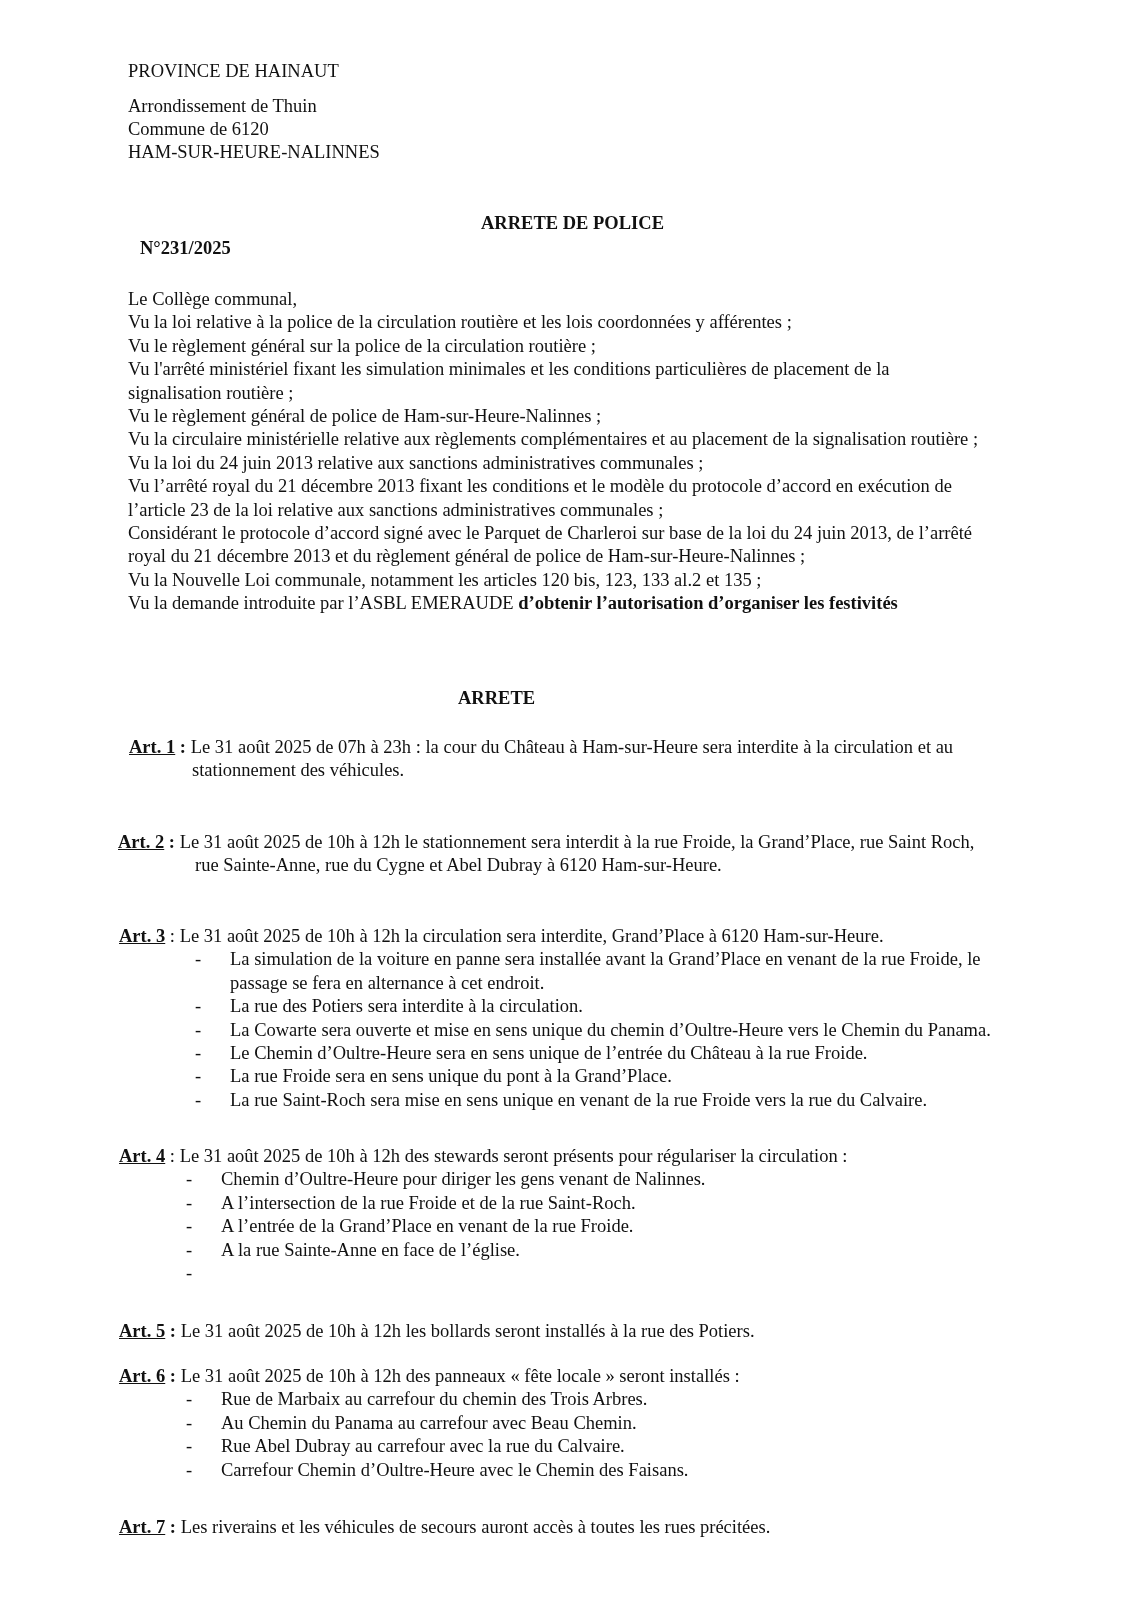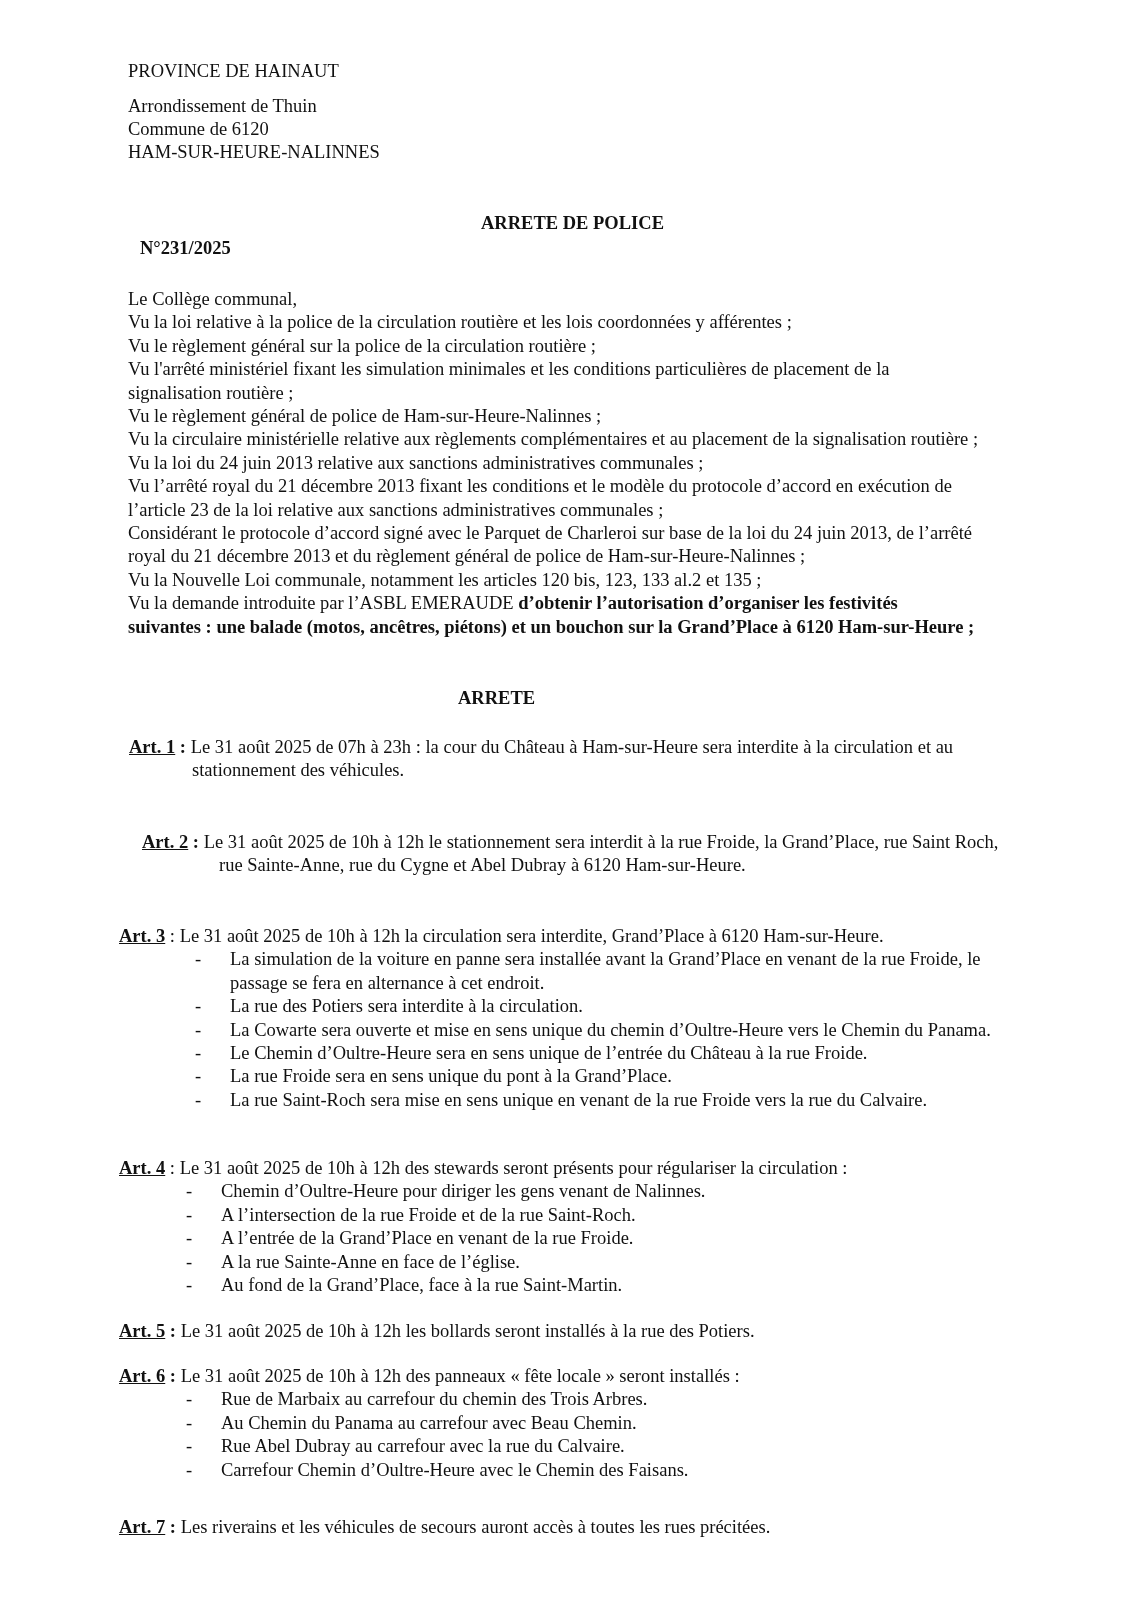--- a/index.html
+++ b/index.html
@@ -44,33 +44,32 @@
     <div>Vu la circulaire ministérielle relative aux règlements complémentaires et au placement de la signalisation routière ;</div>
     <div>Vu la loi du 24 juin 2013 relative aux sanctions administratives communales ;</div>
     <div>Vu l’arrêté royal du 21 décembre 2013 fixant les conditions et le modèle du protocole d’accord en exécution de</div>
     <div>l’article 23 de la loi relative aux sanctions administratives communales ;</div>
     <div>Considérant le protocole d’accord signé avec le Parquet de Charleroi sur base de la loi du 24 juin 2013, de l’arrêté</div>
     <div>royal du 21 décembre 2013 et du règlement général de police de Ham-sur-Heure-Nalinnes ;</div>
     <div>Vu la Nouvelle Loi communale, notamment les articles 120 bis, 123, 133 al.2 et 135 ;</div>
     <div>
       <span>Vu la demande introduite par l’ASBL EMERAUDE </span><span class="bold">d’obtenir l’autorisation d’organiser les festivités</span>
     </div>
-    <div class="bold">suivantes : une balade (motos, ancêtres, piétons) et un bouchon sur la Grand’Place à 6120 Ham-sur-Heure ;</div>
   </div>
 
   <div class="abs bold" style="left:458px; top:688px;">ARRETE</div>
 
   <div class="art" style="left:129px; top:736px;">
     <div style="white-space:nowrap;">
       <span class="art-label"><span class="u">Art. 1</span><span> : </span></span><span>Le 31 août 2025 de 07h à 23h : la cour du Château à Ham-sur-Heure sera interdite à la circulation et au</span>
     </div>
     <div style="padding-left:63px; white-space:nowrap;">stationnement des véhicules.</div>
   </div>
 
-  <div class="art" style="left:118px; top:831px;margin-left:24px;">
+  <div class="art" style="left:118px; top:831px;">
     <div style="white-space:nowrap;">
       <span class="art-label"><span class="u">Art. 2</span><span> : </span></span><span>Le 31 août 2025 de 10h à 12h le stationnement sera interdit à la rue Froide, la Grand’Place, rue Saint Roch,</span>
     </div>
     <div style="padding-left:77px; white-space:nowrap;">rue Sainte-Anne, rue du Cygne et Abel Dubray à 6120 Ham-sur-Heure.</div>
   </div>
 
   <div class="art" style="left:119px; top:925px;">
     <div style="white-space:nowrap;">
       <span class="art-label"><span class="u">Art. 3</span></span><span> : </span><span>Le 31 août 2025 de 10h à 12h la circulation sera interdite, Grand’Place à 6120 Ham-sur-Heure.</span>
     </div>
@@ -78,30 +77,30 @@
       <li><span class="dash">-</span><span>La simulation de la voiture en panne sera installée avant la Grand’Place en venant de la rue Froide, le</span></li>
       <li><span>passage se fera en alternance à cet endroit.</span></li>
       <li><span class="dash">-</span><span>La rue des Potiers sera interdite à la circulation.</span></li>
       <li><span class="dash">-</span><span>La Cowarte sera ouverte et mise en sens unique du chemin d’Oultre-Heure vers le Chemin du Panama.</span></li>
       <li><span class="dash">-</span><span>Le Chemin d’Oultre-Heure sera en sens unique de l’entrée du Château à la rue Froide.</span></li>
       <li><span class="dash">-</span><span>La rue Froide sera en sens unique du pont à la Grand’Place.</span></li>
       <li><span class="dash">-</span><span>La rue Saint-Roch sera mise en sens unique en venant de la rue Froide vers la rue du Calvaire.</span></li>
     </ul>
   </div>
 
-  <div class="art" style="left:119px; top:1145px;margin-top:12px;">
+  <div class="art" style="left:119px; top:1145px;">
     <div style="white-space:nowrap;">
       <span class="art-label"><span class="u">Art. 4</span></span><span> : </span><span>Le 31 août 2025 de 10h à 12h des stewards seront présents pour régulariser la circulation :</span>
     </div>
     <ul class="bullets" style="margin-left:12px;">
       <li><span class="dash">-</span><span>Chemin d’Oultre-Heure pour diriger les gens venant de Nalinnes.</span></li>
       <li><span class="dash">-</span><span>A l’intersection de la rue Froide et de la rue Saint-Roch.</span></li>
       <li><span class="dash">-</span><span>A l’entrée de la Grand’Place en venant de la rue Froide.</span></li>
       <li><span class="dash">-</span><span>A la rue Sainte-Anne en face de l’église.</span></li>
-      <li><span class="dash">-</span><span>Au fond de la Grand’Place, face à la rue Saint-Martin.</span></li>
+      <li><span class="dash">-</span></li>
     </ul>
   </div>
 
   <div class="art" style="left:119px; top:1320px;">
     <div style="white-space:nowrap;">
       <span class="art-label"><span class="u">Art. 5</span><span> : </span></span><span>Le 31 août 2025 de 10h à 12h les bollards seront installés à la rue des Potiers.</span>
     </div>
   </div>
 
   <div class="art" style="left:119px; top:1365px;">

